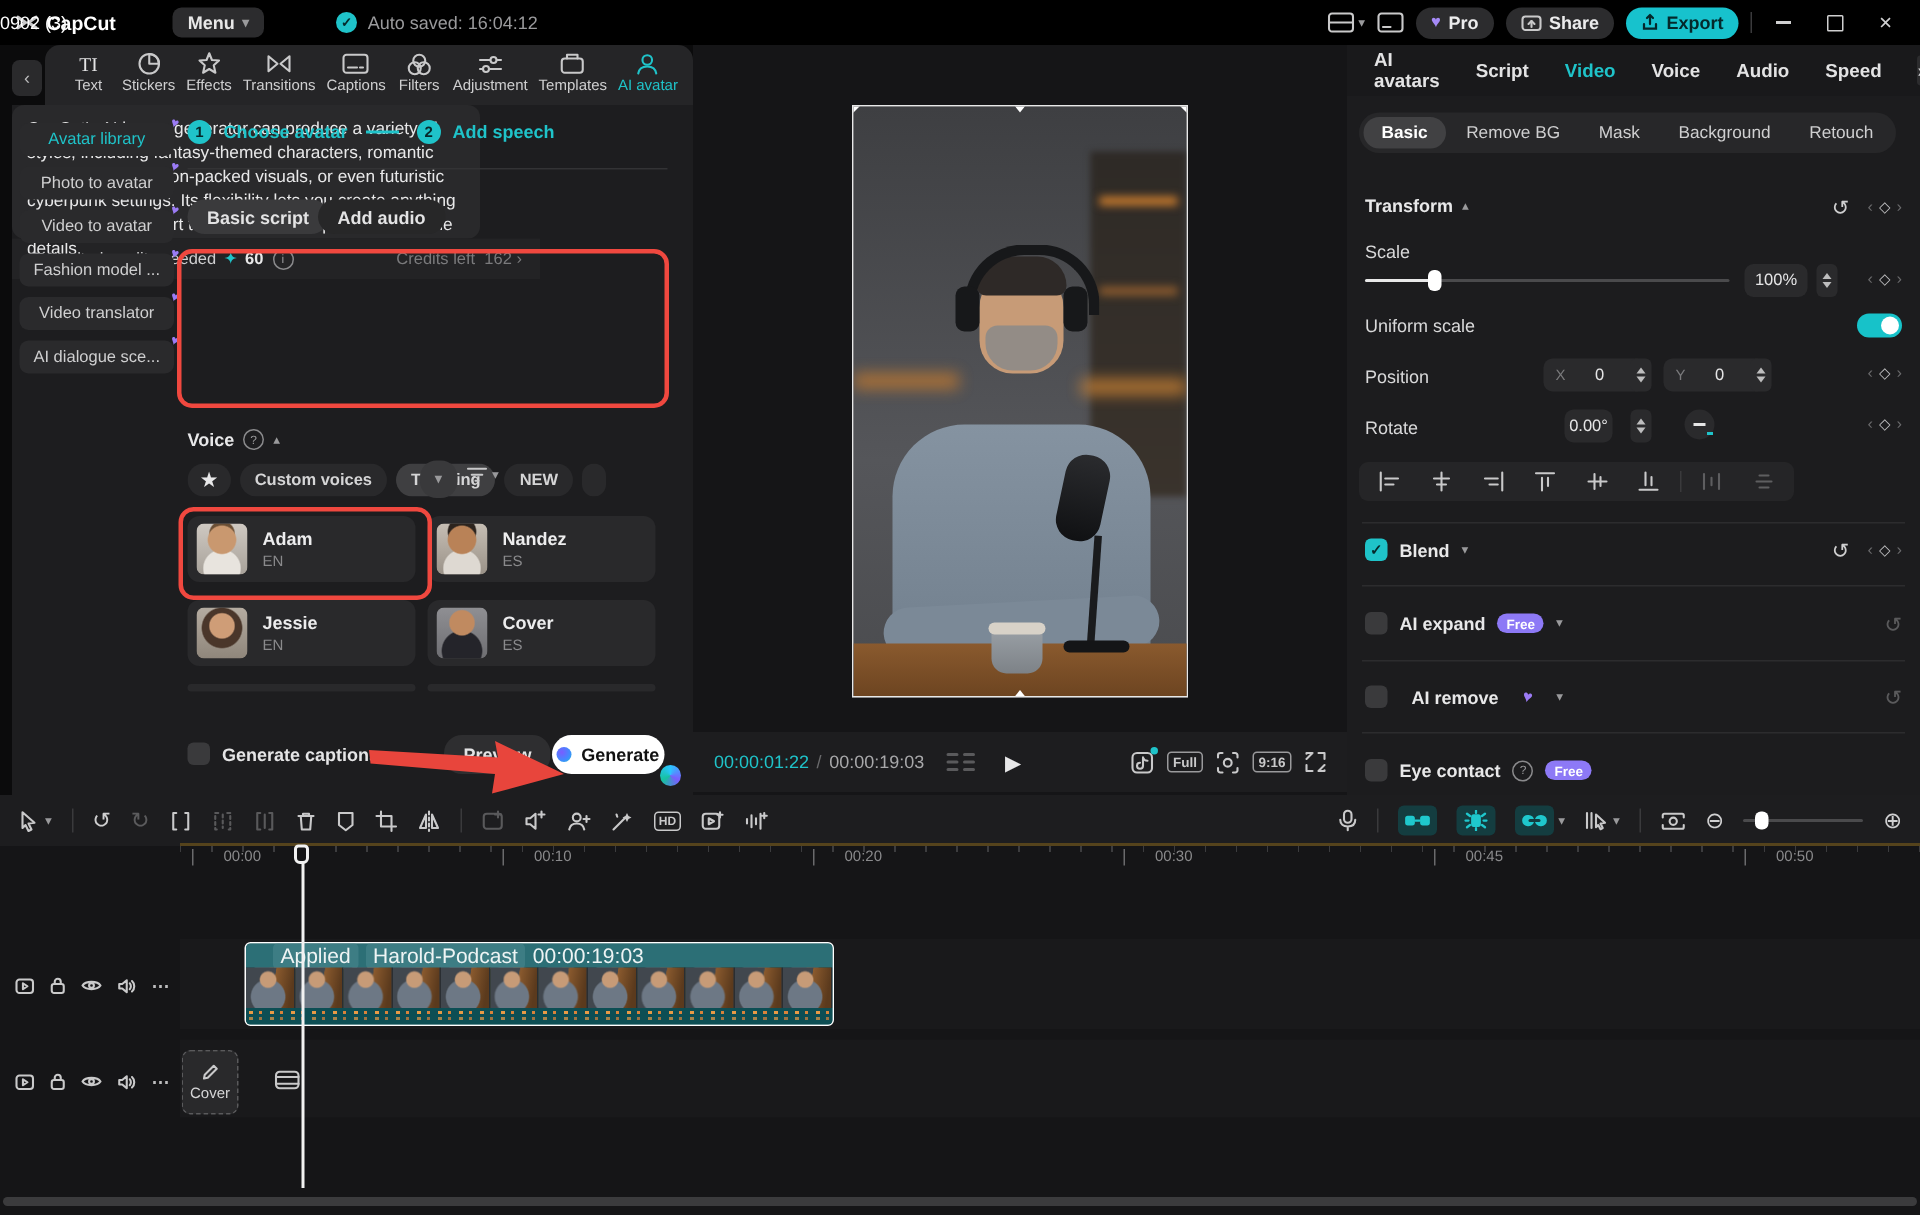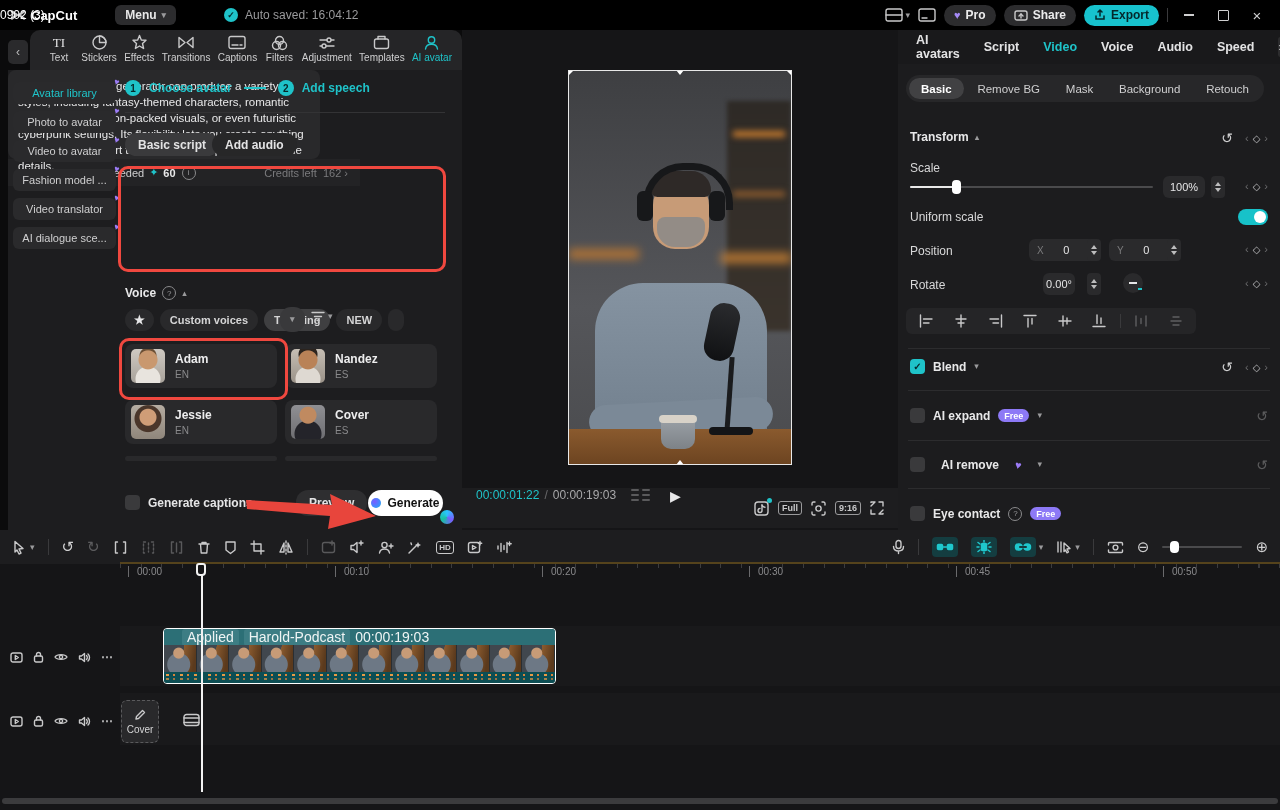--- a/index.html
+++ b/index.html
@@ -48,21 +48,21 @@
   #credits-bar{left:102px;top:385px;width:352px;height:27px;background:#232325;display:flex;align-items:center;padding:0 12px;box-sizing:border-box;font-size:11px}
   .chk{width:15px;height:15px;border-radius:4px;background:#3a3a3c}
   .chk.on{background:#1fc3c9;color:#06282a;font-size:10px;display:flex;align-items:center;justify-content:center;font-weight:bold}
   .gen-btn{position:absolute;left:252px;top:420px;width:75px;height:26px;border-radius:13px;background:#fff;color:#111;font-weight:bold;font-size:12px;display:flex;align-items:center;justify-content:center;gap:6px}
   .gen-dot{width:10px;height:10px;border-radius:50%;background:radial-gradient(circle at 35% 35%,#7a5cff,#3f8cff 60%,#22c3c9)}
   
   #player{left:462px;top:30px;width:436px;height:500px;background:#151517}
   #player-header{position:absolute;left:0;top:0;width:100%;height:34px;background:#1e1e20;display:flex;align-items:center;justify-content:space-between;padding:0 16px;box-sizing:border-box}
   #video-frame{position:absolute;left:106px;top:40px;width:224px;height:395px;border:1.5px solid #e8e8e8;box-sizing:border-box;background:#46474a;overflow:hidden}
   .handle{position:absolute;width:0;height:0;border-left:4px solid transparent;border-right:4px solid transparent}
-  #player-controls{position:absolute;left:0;bottom:2px;width:100%;height:40px;background:#1d1d1f;display:flex;padding:0 14px;box-sizing:border-box}
+  #player-controls{position:absolute;left:0;bottom:2px;width:100%;height:40px;background:#1d1d1f;display:flex;align-items:center;padding:0 14px;box-sizing:border-box}
   .timecode{color:#1fc3c9;font-size:12px}
   .timecode2{color:#a8a8aa;font-size:12px}
   .mini-box{border:1px solid #9a9a9c;border-radius:3px;color:#c9c9ca;font-size:9px;padding:1px 3px;font-weight:bold}
   
   .va{position:absolute}
   
   #right-panel{left:898px;top:30px;width:382px;height:500px;background:#1c1c1e}
   #rp-tabs{position:absolute;left:0;top:0;width:100%;height:34px;background:#19191b;display:flex;align-items:center;gap:24px;padding:0 18px;box-sizing:border-box;font-size:12.5px;font-weight:bold;color:#e3e3e4}
   .rp-tab.active{color:#1fc3c9}
   #rp-subtabs{position:absolute;left:8px;top:45px;width:358px;height:27px;background:#272729;border-radius:14px;display:flex;align-items:center;justify-content:space-between;padding:0 3px;box-sizing:border-box}
@@ -87,21 +87,21 @@
   .align-ic{width:30px;height:20px;display:flex;align-items:center;justify-content:center}
   .free-badge{background:#8d79f6;color:#fff;font-size:9px;font-weight:bold;border-radius:7px;padding:1.5px 6px}
   .qmark{width:12px;height:12px;border-radius:50%;border:1px solid #8a8a8c;color:#9a9a9c;font-size:8px;display:flex;align-items:center;justify-content:center}
   
   #timeline{left:0;top:530px;width:1280px;height:280px;background:#151517}
   #tl-toolbar{position:absolute;left:0;top:0;width:100%;height:34px;background:#1d1d1f;display:flex;align-items:center;padding:0 12px;box-sizing:border-box;gap:13px}
   .tl-sep{width:1px;height:16px;background:#3a3a3c}
   .tealbox{width:26px;height:20px;border-radius:4px;background:#143d40;display:flex;align-items:center;justify-content:center}
   .tealbox svg{stroke:#1fc8cd;fill:none;stroke-width:1.5;stroke-linecap:round}
   #ruler{position:absolute;left:120px;top:34px;width:1160px;height:16px;background-image:repeating-linear-gradient(90deg,#3c3c3e 0 1px,transparent 1px 20.7px);background-size:100% 4px;background-repeat:no-repeat}
-  .rlabel{position:absolute;top:2px;font-size:10px;color:#8a8a8c;border-left:1px solid #6a6a6c;padding-left:8px;line-height:11px}
+  .rlabel{position:absolute;top:2px;font-size:10px;color:#8a8a8c;border-left:1px solid #6a6a6c;padding-left:20px;line-height:11px}
   #range-line{position:absolute;left:120px;top:32px;width:1160px;height:2px;background:#55431c}
   .track-band{position:absolute;left:120px;width:1160px;background:#19191b}
   .hdr-icons{position:absolute;left:10px;width:104px;display:flex;align-items:center;justify-content:space-between}
   #clip{position:absolute;left:163px;top:98px;width:393px;height:56px;border:1.5px solid #fff;border-radius:4px;box-sizing:border-box;background:#0d4e54;overflow:hidden}
   #clip-head{height:16px;background:#2c6f76;display:flex;align-items:center;gap:5px;padding:0 18px;font-size:14px;color:#eef4f4}
   .clip-tag{background:#3d7d84;border-radius:3px;padding:0.5px 5px}
   #thumbs{height:27px;display:flex}
   .thumb{flex:1;background:
     radial-gradient(circle at 46% 30%,#c79b77 0 5px,transparent 6px),
     radial-gradient(circle at 46% 72%,#6d7885 0 11px,transparent 12px),

